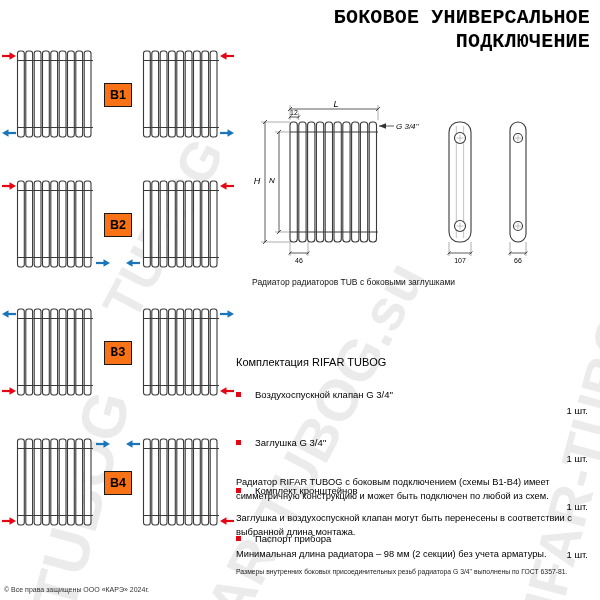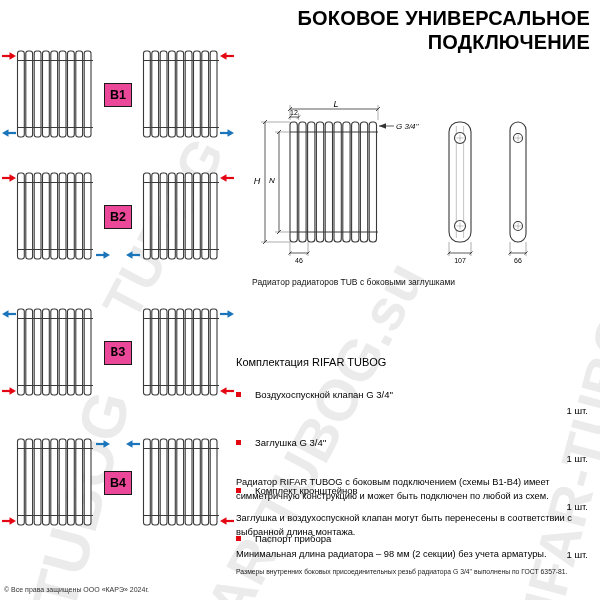--- a/index.html
+++ b/index.html
@@ -10,29 +10,29 @@
   :root{--accent:#e30613;}
   
   .wm{position:absolute;z-index:0;font-weight:bold;white-space:nowrap;
       color:rgba(120,120,120,0.15);pointer-events:none;transform-origin:0 0;}
   #wm-a{left:18px;top:600px;font-size:62px;transform:rotate(-75deg);}
   #wm-b{left:150px;top:680px;font-size:58px;transform:rotate(-62deg);}
   #wm-c{left:500px;top:640px;font-size:56px;transform:rotate(-75deg);}
   #wm-d{left:90px;top:300px;font-size:54px;transform:rotate(-62deg);}
   
   #page-title{position:absolute;right:10px;top:6px;z-index:1;text-align:right;
-    font-weight:bold;font-size:20px;line-height:1.22;letter-spacing:.2px;}
+    font-weight:bold;font-size:20px;line-height:1.22;letter-spacing:.2px;font-family:Liberation Mono, monospace;}
   
   #schemes{position:absolute;left:2px;top:0;width:236px;height:600px;z-index:1;}
   .scheme-row{position:absolute;left:0;width:232px;height:92px;}
   .radiator{position:absolute;top:0;line-height:0;}
   .radiator-left{left:14px;}
   .radiator-right{left:140px;}
   .scheme-label{position:absolute;left:102px;top:33px;width:26px;height:22px;
-    border:1.6px solid #1a1a1a;background:#ec4899;display:flex;align-items:center;
+    border:1.6px solid #1a1a1a;background:#f97316;display:flex;align-items:center;
     justify-content:center;font-weight:bold;font-size:12.5px;}
   .flow-arrow{position:absolute;width:14px;height:10px;line-height:0;}
   
   #drawing{position:absolute;left:248px;top:96px;z-index:1;line-height:0;}
   #dim-drawing .ext{stroke:#8a8a8a;stroke-width:.7;}
   #dim-drawing .dim{stroke:#333;stroke-width:.8;}
   #dim-drawing .tick{stroke:#333;stroke-width:.9;}
   #dim-drawing .body{fill:#fff;stroke:#3a3a3a;stroke-width:1.1;}
   #dim-drawing .inner{stroke:#9a9a9a;stroke-width:.6;}
   #dim-drawing text{fill:#000;font-family:"Liberation Sans",sans-serif;}
@@ -109,21 +109,21 @@
         </svg></div>
       <div class="flow-arrow" style="left: 218px; top: 1px;"><svg width="14" height="10" viewBox="0 0 14 10">
           <line x1="5.5" y1="5" x2="14" y2="5" stroke="#e30613" stroke-width="2.2"></line>
           <polygon points="0,5 6.5,1.2 6.5,8.8" fill="#e30613"></polygon>
         </svg></div>
       <div class="flow-arrow" style="left: 218px; top: 78px;"><svg width="14" height="10" viewBox="0 0 14 10">
           <line x1="0" y1="5" x2="8.5" y2="5" stroke="#1b75bb" stroke-width="2.2"></line>
           <polygon points="14,5 7.5,1.2 7.5,8.8" fill="#1b75bb"></polygon>
         </svg></div>
     </div>
-    <div class="scheme-row" style="top: 172px;">
+    <div class="scheme-row" style="top: 180px;">
       <div class="radiator radiator-left"><svg width="78" height="88" viewBox="0 0 78 88">
           <rect x="1.5" y="1" width="6.8" height="86" rx="2.5" fill="#fff" stroke="#3a3a3a" stroke-width="1.1"></rect>
           <rect x="9.8" y="1" width="6.8" height="86" rx="2.5" fill="#fff" stroke="#3a3a3a" stroke-width="1.1"></rect>
           <rect x="18.2" y="1" width="6.8" height="86" rx="2.5" fill="#fff" stroke="#3a3a3a" stroke-width="1.1"></rect>
           <rect x="26.5" y="1" width="6.8" height="86" rx="2.5" fill="#fff" stroke="#3a3a3a" stroke-width="1.1"></rect>
           <rect x="34.8" y="1" width="6.8" height="86" rx="2.5" fill="#fff" stroke="#3a3a3a" stroke-width="1.1"></rect>
           <rect x="43.2" y="1" width="6.8" height="86" rx="2.5" fill="#fff" stroke="#3a3a3a" stroke-width="1.1"></rect>
           <rect x="51.5" y="1" width="6.8" height="86" rx="2.5" fill="#fff" stroke="#3a3a3a" stroke-width="1.1"></rect>
           <rect x="59.8" y="1" width="6.8" height="86" rx="2.5" fill="#fff" stroke="#3a3a3a" stroke-width="1.1"></rect>
           <rect x="68.2" y="1" width="6.8" height="86" rx="2.5" fill="#fff" stroke="#3a3a3a" stroke-width="1.1"></rect>

